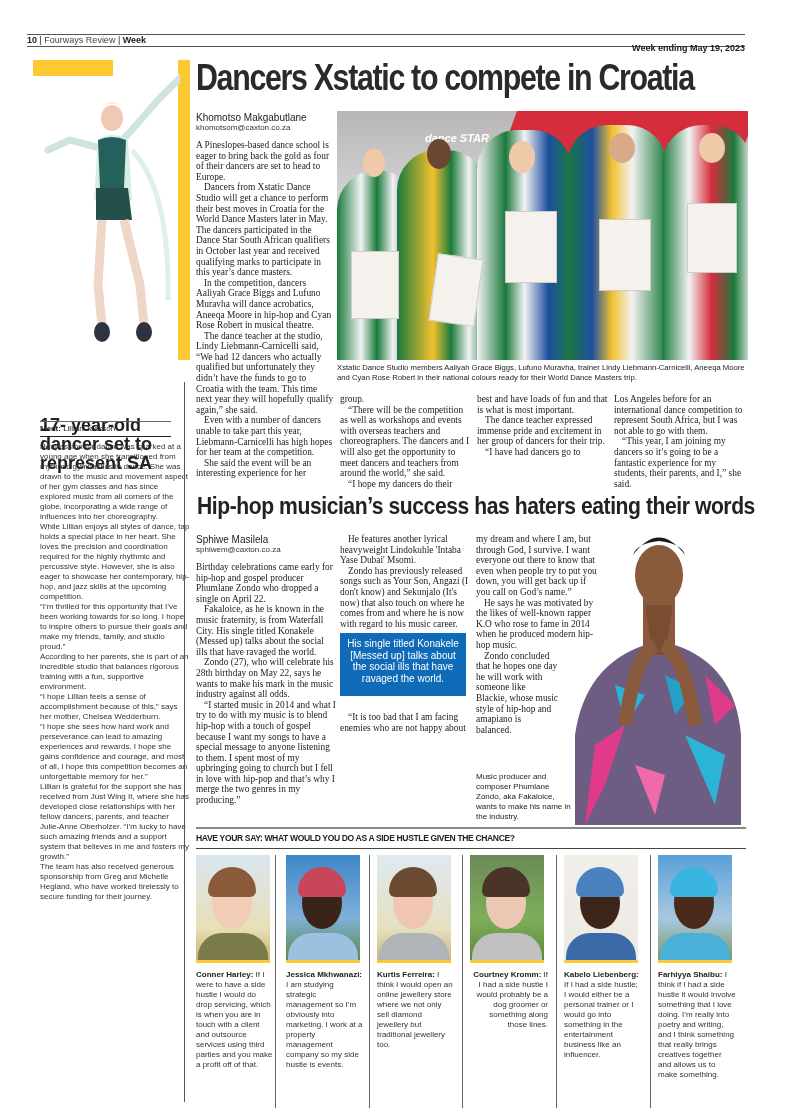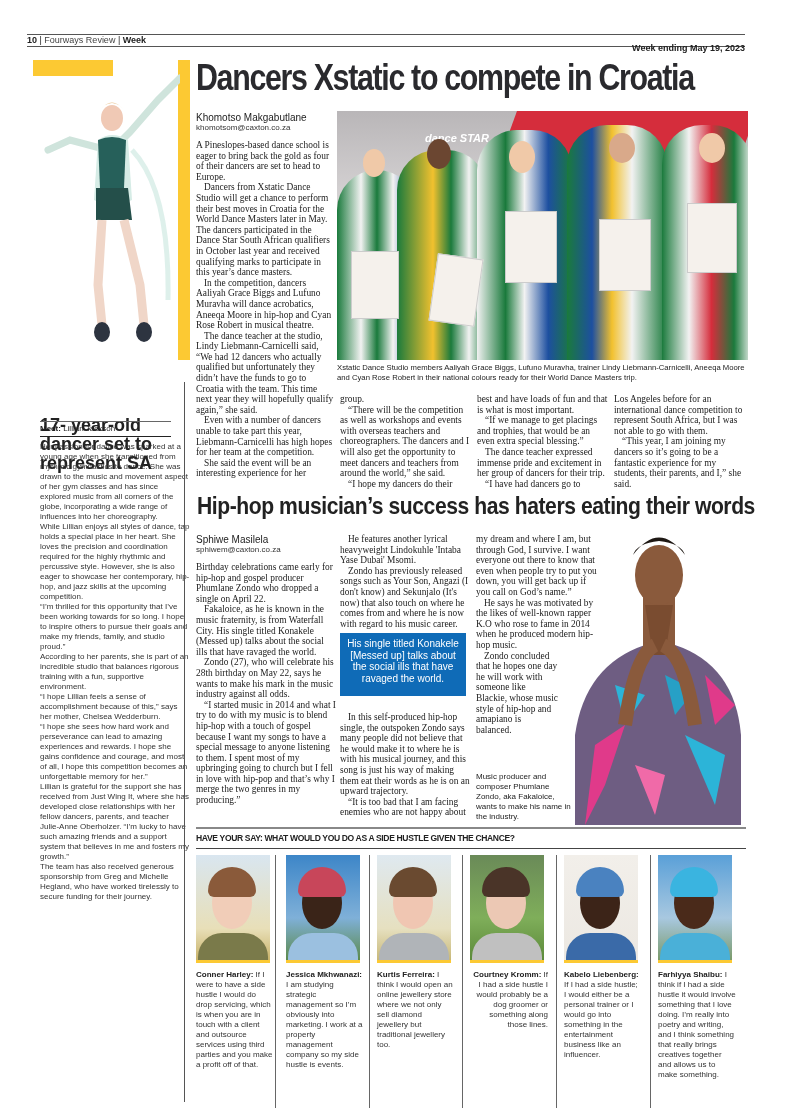--- a/index.html
+++ b/index.html
@@ -138,21 +138,20 @@
 </div>
 <div class="caption">Xstatic Dance Studio members Aaliyah Grace Biggs, Lufuno Muravha, trainer Lindy Liebmann-Carnicelli, Aneeqa Moore and Cyan Rose Robert in their national colours ready for their World Dance Masters trip.</div>
 
 <div class="body-col" style="left:340px; top:394px; width:132px;">
   <p>group.</p>
   <p class="ind">“There will be the competition as well as workshops and events with overseas teachers and choreographers. The dancers and I will also get the opportunity to meet dancers and teachers from around the world,” she said.</p>
   <p class="ind">“I hope my dancers do their</p>
 </div>
 <div class="body-col" style="left:477px; top:394px; width:132px;">
   <p>best and have loads of fun and that is what is most important.</p>
-  <p class="ind">“If we manage to get placings and trophies, that would be an even extra special blessing.”</p>
   <p class="ind">The dance teacher expressed immense pride and excitement in her group of dancers for their trip.</p>
   <p class="ind">“I have had dancers go to</p>
 </div>
 <div class="body-col" style="left:614px; top:394px; width:134px;">
   <p>Los Angeles before for an international dance competition to represent South Africa, but I was not able to go with them.</p>
   <p class="ind">“This year, I am joining my dancers so it’s going to be a fantastic experience for my students, their parents, and I,” she said.</p>
 </div>
 
 <h2 class="sidebar-headline">17- year-old dancer set to represent SA</h2>
 <div class="meet">
@@ -180,21 +179,20 @@
   <p class="ind">Fakaloice, as he is known in the music fraternity, is from Waterfall City. His single titled Konakele (Messed up) talks about the social ills that have ravaged the world.</p>
   <p class="ind">Zondo (27), who will celebrate his 28th birthday on May 22, says he wants to make his mark in the music industry against all odds.</p>
   <p class="ind">“I started music in 2014 and what I try to do with my music is to blend hip-hop with a touch of gospel because I want my songs to have a special message to anyone listening to them. I spent most of my upbringing going to church but I fell in love with hip-pop and that’s why I merge the two genres in my producing.”</p>
 </div>
 <div class="body-col" style="left:340px; top:534px; width:130px;">
   <p class="ind">He features another lyrical heavyweight Lindokuhle 'Intaba Yase Dubai' Msomi.</p>
   <p class="ind">Zondo has previously released songs such as Your Son, Angazi (I don't know) and Sekunjalo (It's now) that also touch on where he comes from and where he is now with regard to his music career.</p>
 </div>
 <div class="pullquote">His single titled  Konakele [Messed up] talks about the social ills that have ravaged the world.</div>
 <div class="body-col" style="left:340px; top:712px; width:130px;">
-  <p class="ind">In this self-produced hip-hop single, the outspoken Zondo says many people did not believe that he would make it to where he is with his musical journey, and this song is just his way of making them eat their words as he is on an upward trajectory.</p>
   <p class="ind">“It is too bad that I am facing enemies who are not happy about</p>
 </div>
 <div class="body-col" style="left:476px; top:534px; width:125px;">
   <p>my dream and where I am, but through God, I survive. I want everyone out there to know that even when people try to put you down, you will get back up if you call on God’s name.”</p>
   <p class="ind">He says he was motivated by the likes of well-known rapper K.O who rose to fame in 2014 when he produced modern hip-hop music.</p>
   <p class="ind" style="width:82px;">Zondo concluded that he hopes one day he will work with someone like Blackie, whose music style of hip-hop and amapiano is balanced.</p>
 </div>
 
 <svg class="zondo-photo" viewBox="0 0 182 300">
   <path d="M10 300 L10 210 Q20 140 80 120 L110 120 Q170 140 176 210 L176 300 Z" fill="#6e5d82"></path>

